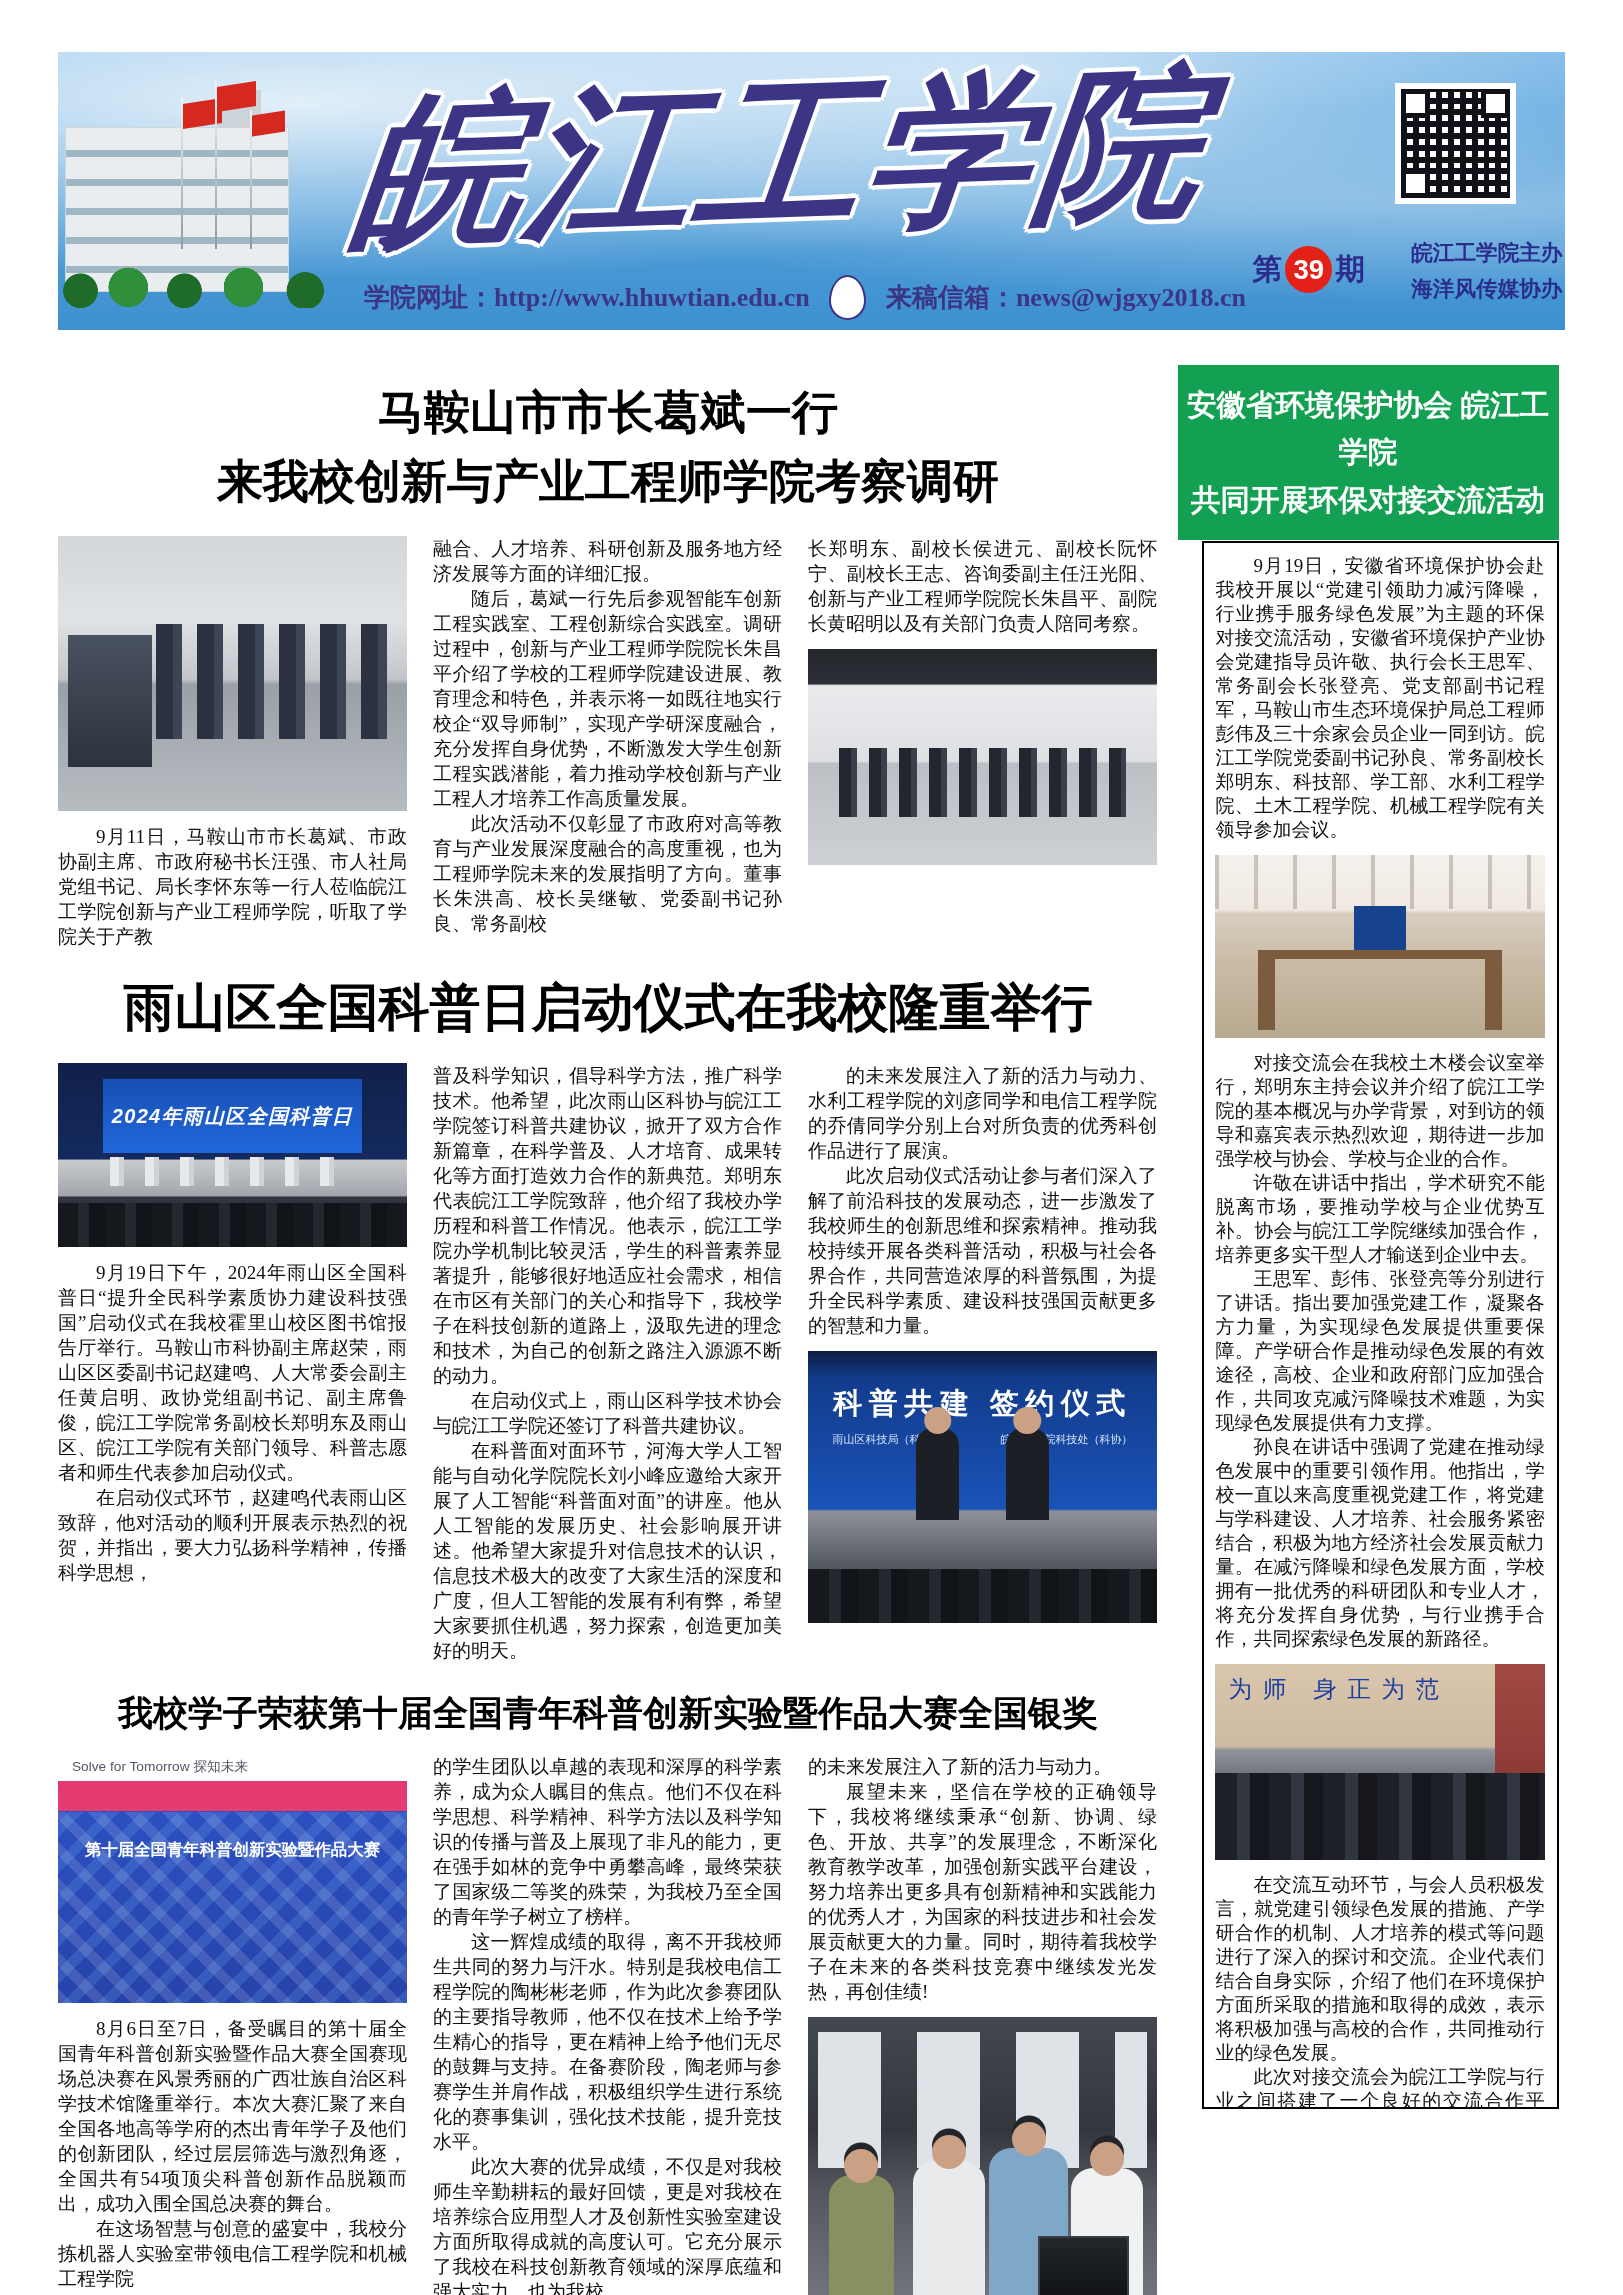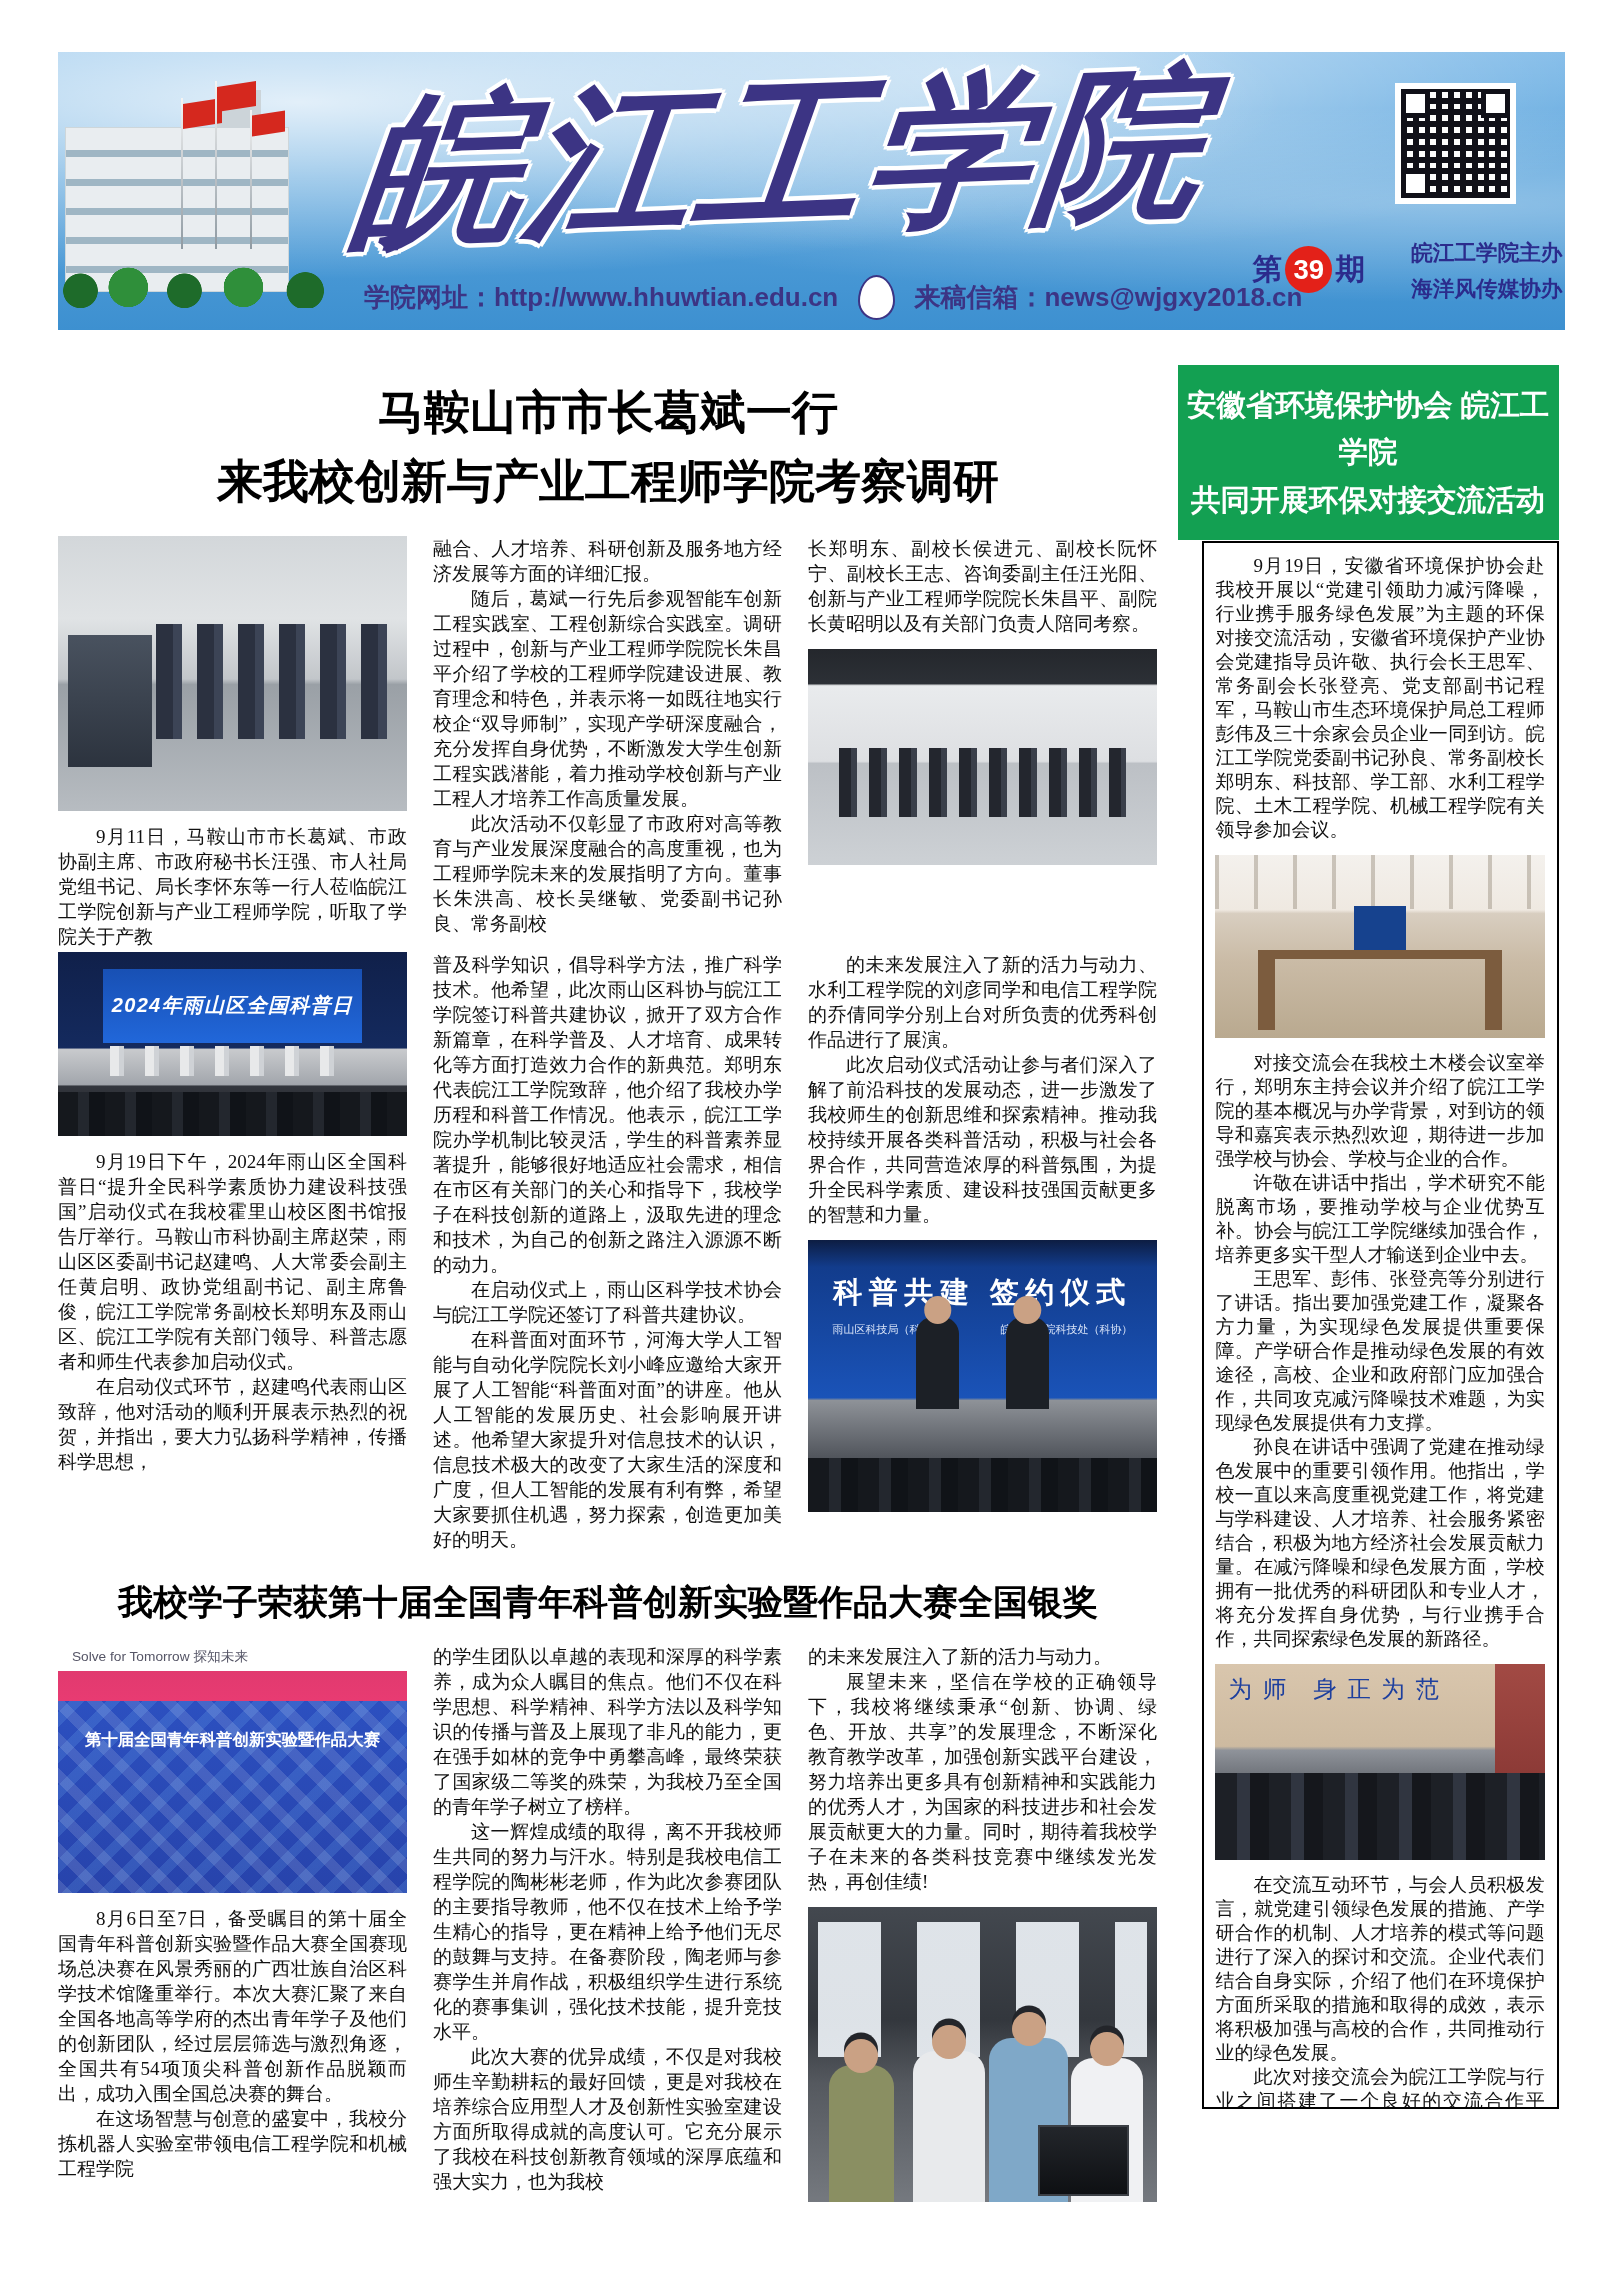--- a/index.html
+++ b/index.html
@@ -57,21 +57,21 @@
     position:absolute; right:200px; bottom:37px; display:flex; align-items:center; gap:3.3px;
     color:#2b2b8c; font-size:29.5px; font-weight:900; font-family:"Liberation Sans",sans-serif;
   }
   .issue .num{width:47px;height:47px;border-radius:50%;background:#e32119;color:#fff;display:flex;align-items:center;justify-content:center;font-size:27.5px;}
   .orgs{
     position:absolute; right:2.6px; bottom:22px; color:#2b2b8c; font-size:21.6px; font-weight:bold;
     line-height:1.7; font-family:"Liberation Sans",sans-serif;
   }
   .mast-info{
     position:absolute; left:306px; bottom:10.5px; display:flex; align-items:center; gap:19.6px;
-    color:#3c3484; font-weight:bold; font-size:26px; font-family:Liberation Sans, sans-serif;justify-content:flex-end;
+    color:#3c3484; font-weight:bold; font-size:26px; font-family:Liberation Serif, serif;justify-content:flex-end;
   }
   .emblem{width:37px;height:45px;border:2.6px solid #3c3484;border-radius:50%/58% 58% 42% 42%;background:#fff;display:inline-block;}
   
   .content{display:flex; gap:19.6px; margin-top:35px;}
   .main{width:1100px; flex:0 0 1100px;}
   .sidebar{width:381px; flex:0 0 381px;}
   .cols{display:flex; gap:26px;}
   .col{flex:0 0 349px; width:349px;}
   .para{margin:0; font-size:19px; line-height:25px; text-align:justify; text-indent:2em;}
   .para.noind{text-indent:0;}
@@ -211,20 +211,21 @@
           <div class="col">
             <p class="para noind">长郑明东、副校长侯进元、副校长阮怀宁、副校长王志、咨询委副主任汪光阳、创新与产业工程师学院院长朱昌平、副院长黄昭明以及有关部门负责人陪同考察。</p>
             <div class="photo ph-hall">
               <div class="figs"></div>
             </div>
           </div>
         </div>
       </section>
 
       <section class="article">
+        <h2 class="headline t-a2">雨山区全国科普日启动仪式在我校隆重举行</h2>
         <div class="cols">
           <div class="col">
             <div class="photo ph-aud">
               <div class="screen">2024年雨山区全国科普日</div>
               <div class="figs stage"></div>
               <div class="figs heads"></div>
             </div>
             <p class="para">9月19日下午，2024年雨山区全国科普日“提升全民科学素质协力建设科技强国”启动仪式在我校霍里山校区图书馆报告厅举行。马鞍山市科协副主席赵荣，雨山区区委副书记赵建鸣、人大常委会副主任黄启明、政协党组副书记、副主席鲁俊，皖江工学院常务副校长郑明东及雨山区、皖江工学院有关部门领导、科普志愿者和师生代表参加启动仪式。</p>
             <p class="para">在启动仪式环节，赵建鸣代表雨山区致辞，他对活动的顺利开展表示热烈的祝贺，并指出，要大力弘扬科学精神，传播科学思想，</p>
           </div>

